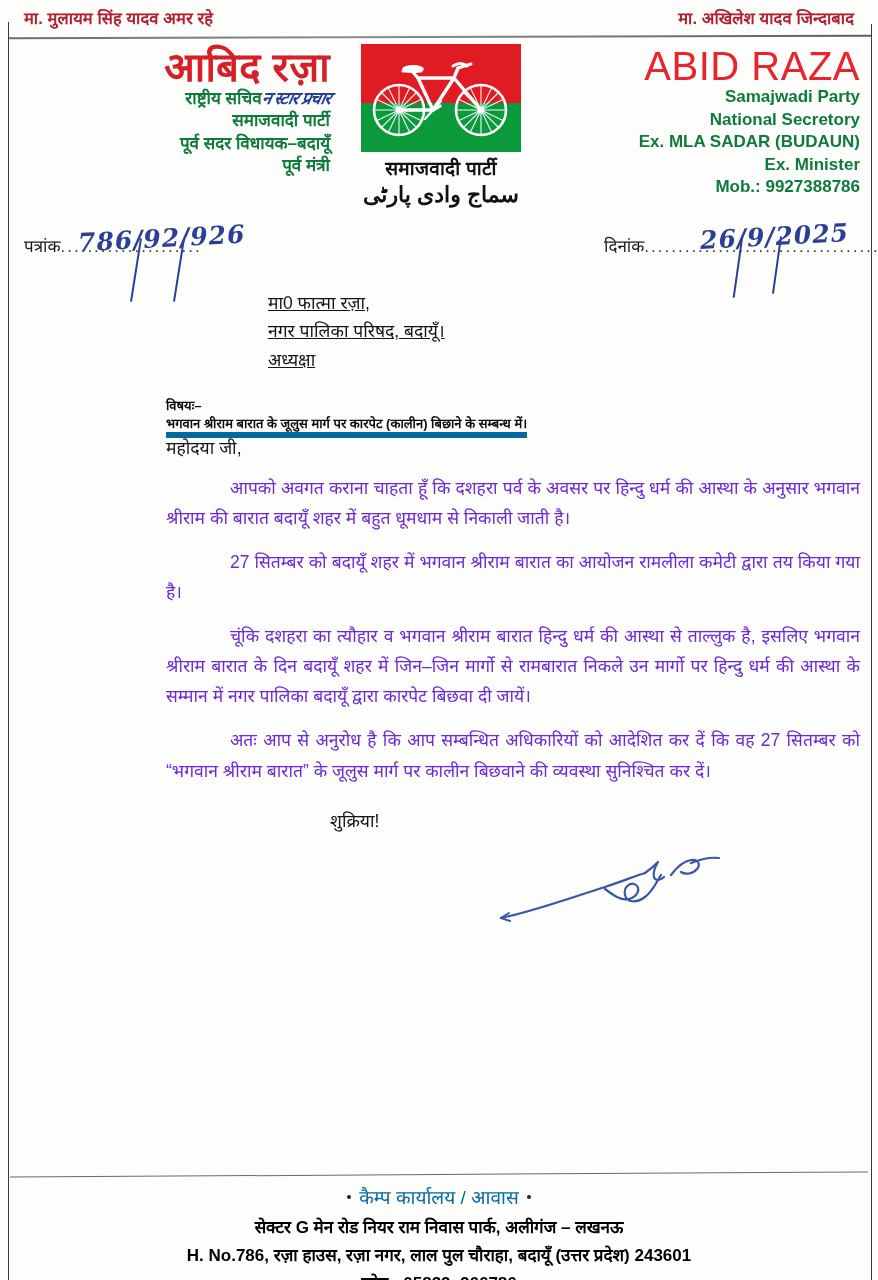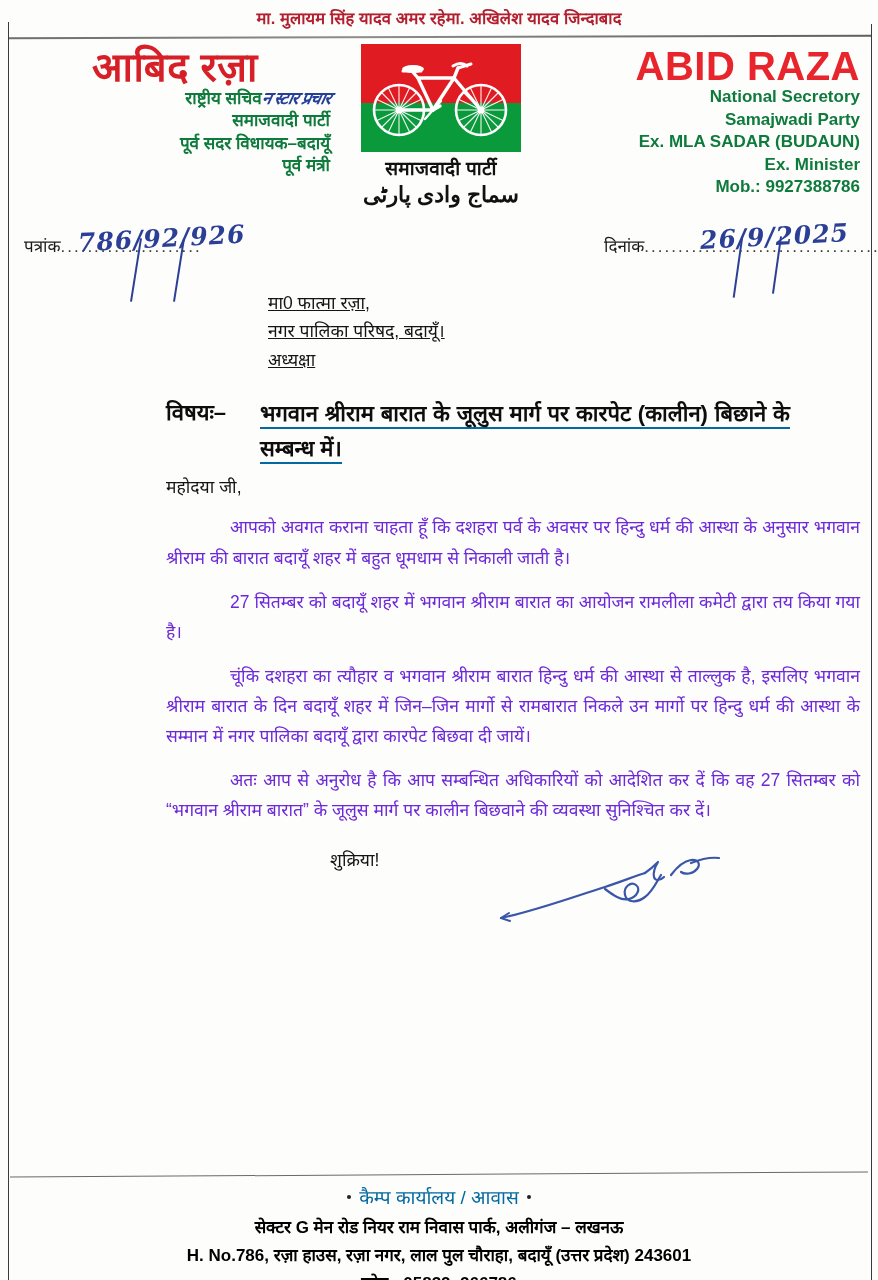--- a/index.html
+++ b/index.html
@@ -31,21 +31,21 @@
     width: 1px; height: 1256px;
     background: #3b3b3b;
   }
   
   .slogan-band {
     position: absolute;
     left: 0; top: 0;
     width: 878px; height: 34px;
     display: flex;
     align-items: center;
-    justify-content: center;
+    justify-content: space-between;
     padding: 0 24px;
     box-sizing: border-box;
   }
   .slogan {
     color: #b22030;
     font-size: 16.5px;
     font-weight: bold;
     white-space: nowrap;
     letter-spacing: .1px;
   }
@@ -69,21 +69,21 @@
     text-align: right;
     padding-right: 8px;
     box-sizing: border-box;
   }
   .lh-name-hi {
     color: #d61f26;
     font-size: 40px;
     font-weight: bold;
     line-height: 1.05;
     letter-spacing: .5px;
-    text-align: center;
+    text-align: right;
     padding-left: 12px;
   }
   .lh-sub {
     color: #0e7a3c;
     font-size: 17px;
     font-weight: bold;
     line-height: 1.32;
     white-space: nowrap;
   }
   .lh-sub .scribble {
@@ -125,21 +125,21 @@
   }
   .lh-right {
     position: absolute;
     right: 18px; top: 6px;
     width: 300px;
     text-align: right;
   }
   .lh-name-en {
     color: #e8252c;
     font-size: 40px;
-    font-weight: bold;
+    font-weight: normal;
     line-height: 1.0;
     letter-spacing: .5px;
   }
   .lh-role {
     color: #0e7a3c;
     font-size: 17px;
     font-weight: bold;
     line-height: 1.33;
     white-space: nowrap;
   }
@@ -192,38 +192,38 @@
     margin-top: 7px;
     font-size: 17.5px;
     color: #141414;
     line-height: 1.62;
     text-decoration: underline;
   }
   .subject {
     margin-top: 22px;
     margin-left: 166px;
     display: flex;
-    font-size: 22px;
+    font-size: 13px;
     color: #0d0d0d;
     font-weight: bold;
+    flex-direction: column;
   }
   .subject-label {
     width: 94px;
     flex: none;
   }
   .subject-text {
     flex: 1;
     max-width: 530px;
     text-align: justify;
     text-align-last: left;
     line-height: 1.6;
   }
-  .subject-text span { border-bottom: 2px solid #0369a1; padding-bottom: 1px; display: inline; }
+  .subject-text span { border-bottom: 6px solid #0369a1; padding-bottom: 1px; display: inline; }
   .salutation {
-    margin-top: 8px;
     margin-left: 166px;
     font-size: 17.5px;
     color: #141414;
   }
   .para {
     margin: 14px 18px 0 166px;
     width: 694px;
     font-size: 17.5px;
     color: #6d28d9;
     line-height: 1.72;
@@ -351,22 +351,22 @@
             <path d="M72 66 l8 -9"></path>
           </g>
         </svg>
       </div>
       <div class="logo-hi">समाजवादी पार्टी</div>
       <div class="logo-ur">سماج وادی پارٹی</div>
     </div>
 
     <div class="lh-right">
       <div class="lh-name-en">ABID RAZA</div>
+      <div class="lh-role">Samajwadi Party</div>
       <div class="lh-role">National Secretory</div>
-      <div class="lh-role">Samajwadi Party</div>
       <div class="lh-role">Ex. MLA SADAR (BUDAUN)</div>
       <div class="lh-role">Ex. Minister</div>
       <div class="lh-role">Mob.: 9927388786</div>
     </div>
   </div>
 
   <div class="refrow">
     <div class="ref-label">
       <span>पत्रांक</span><span class="dots">.....................</span>
     </div>

